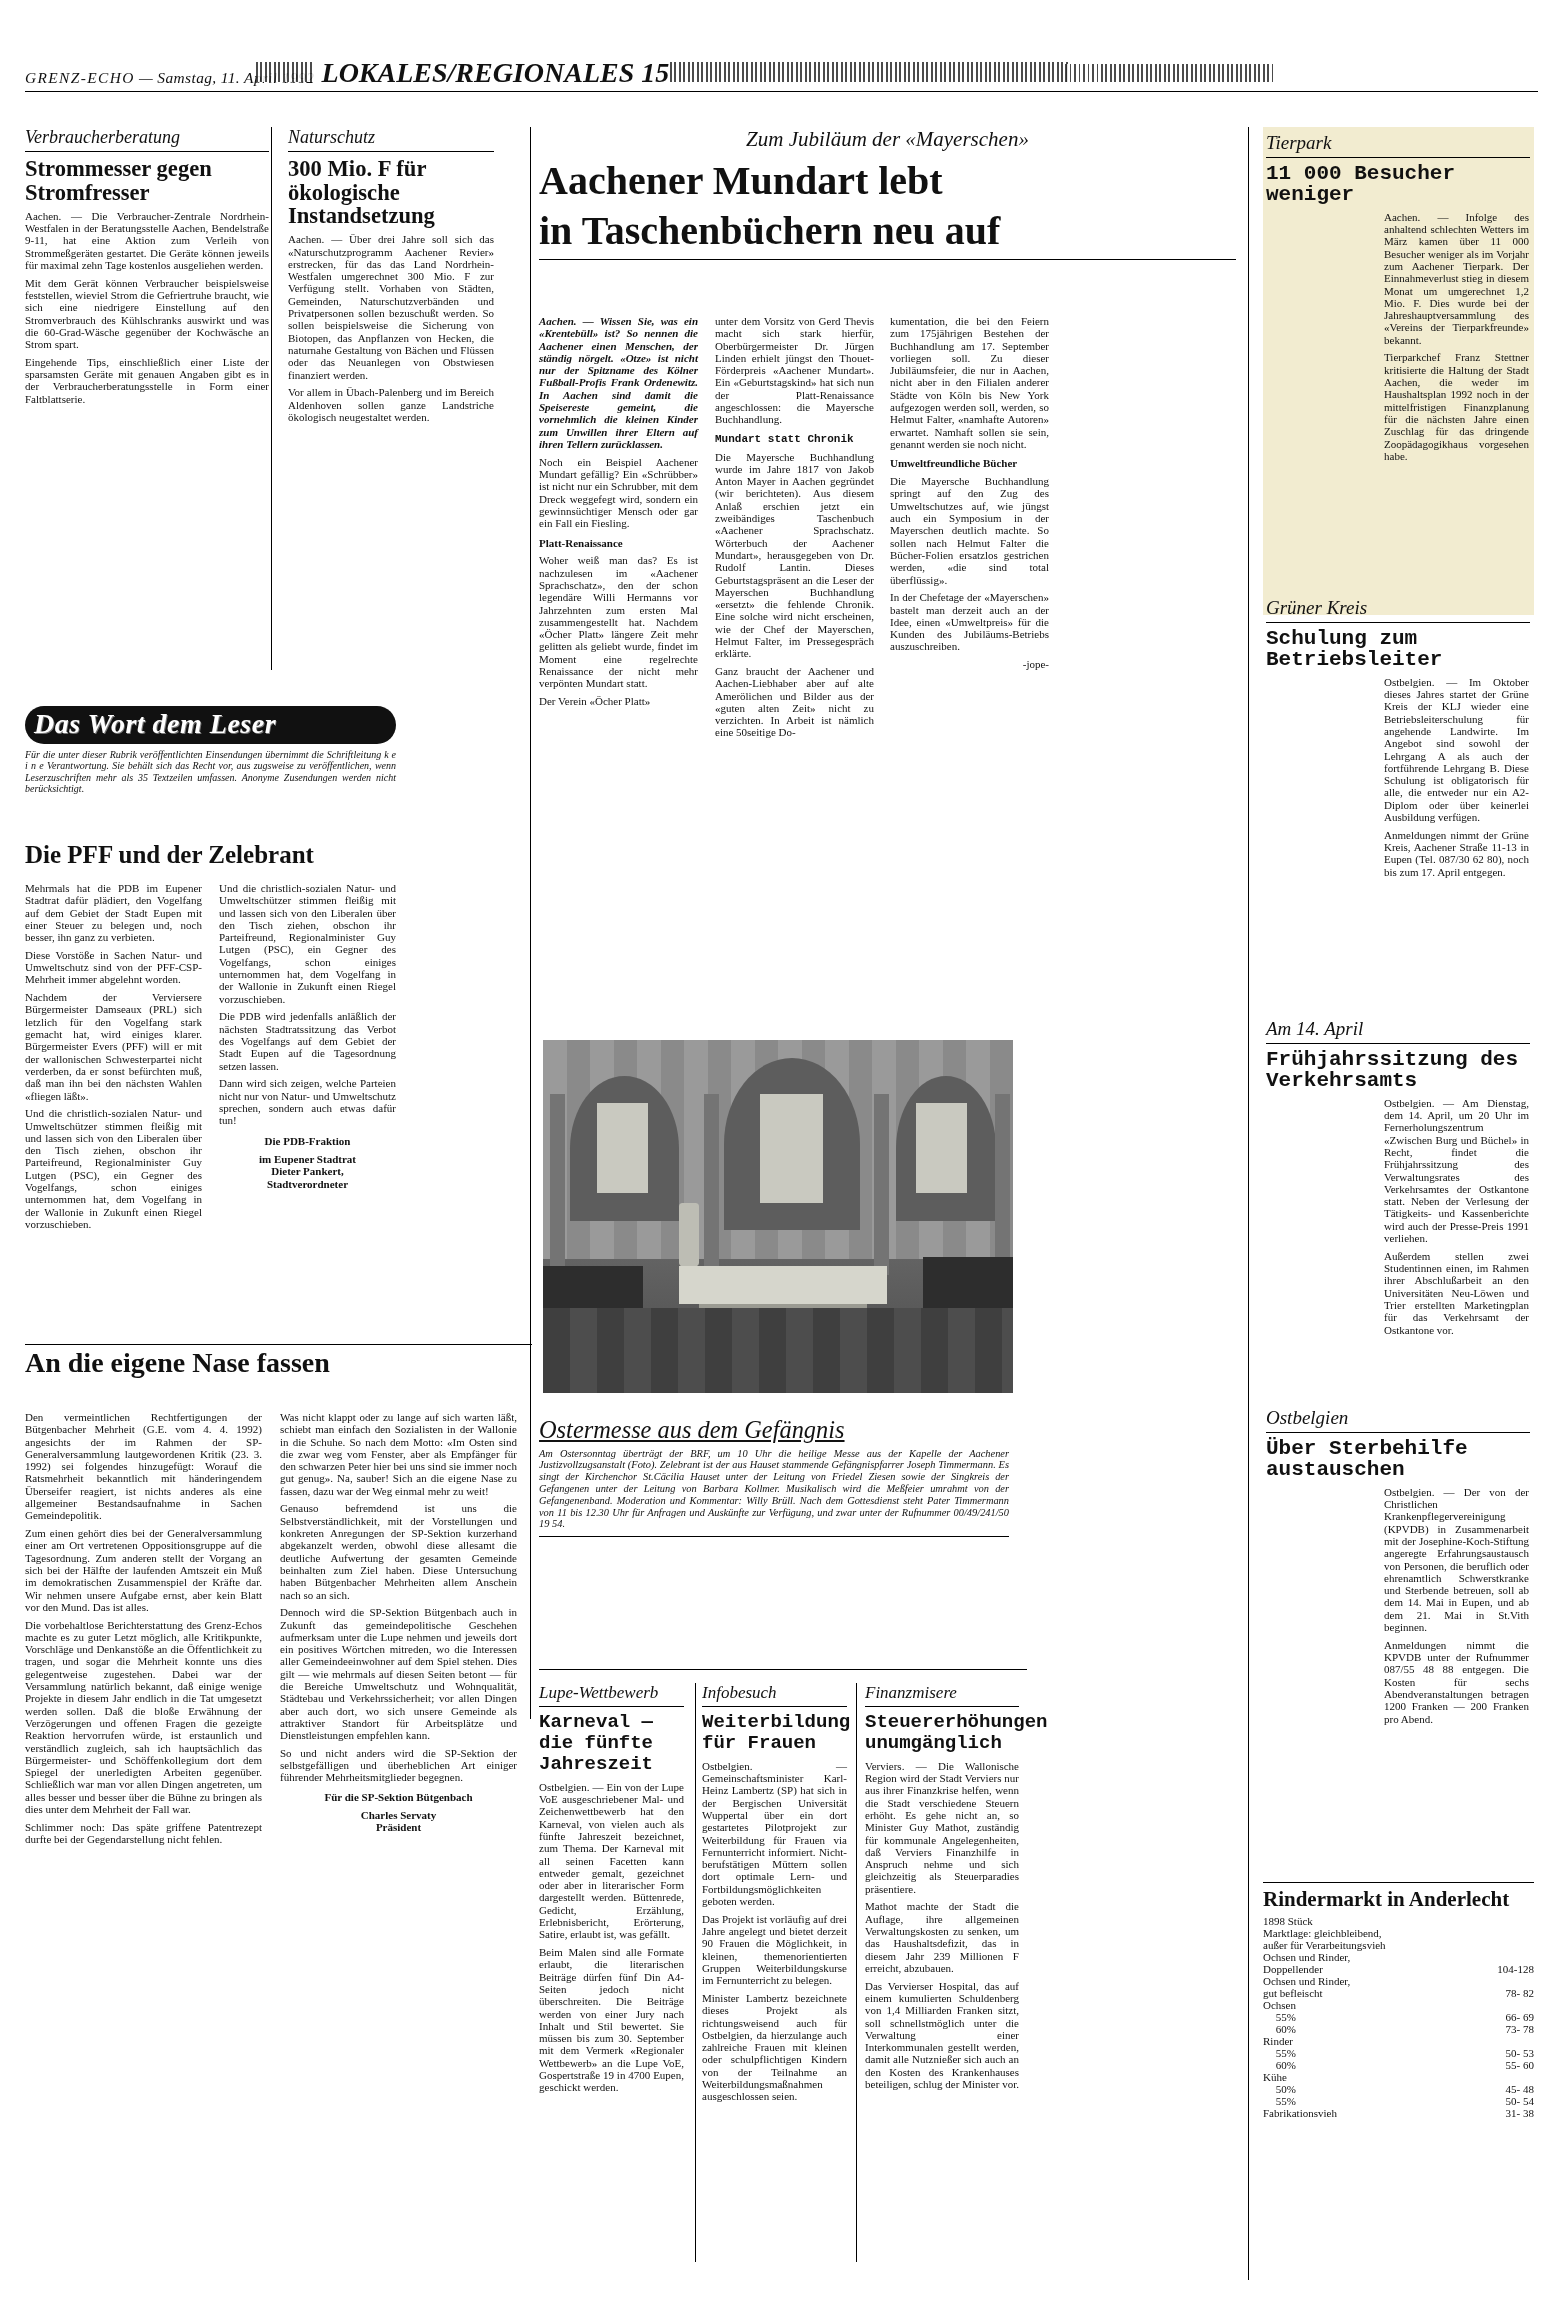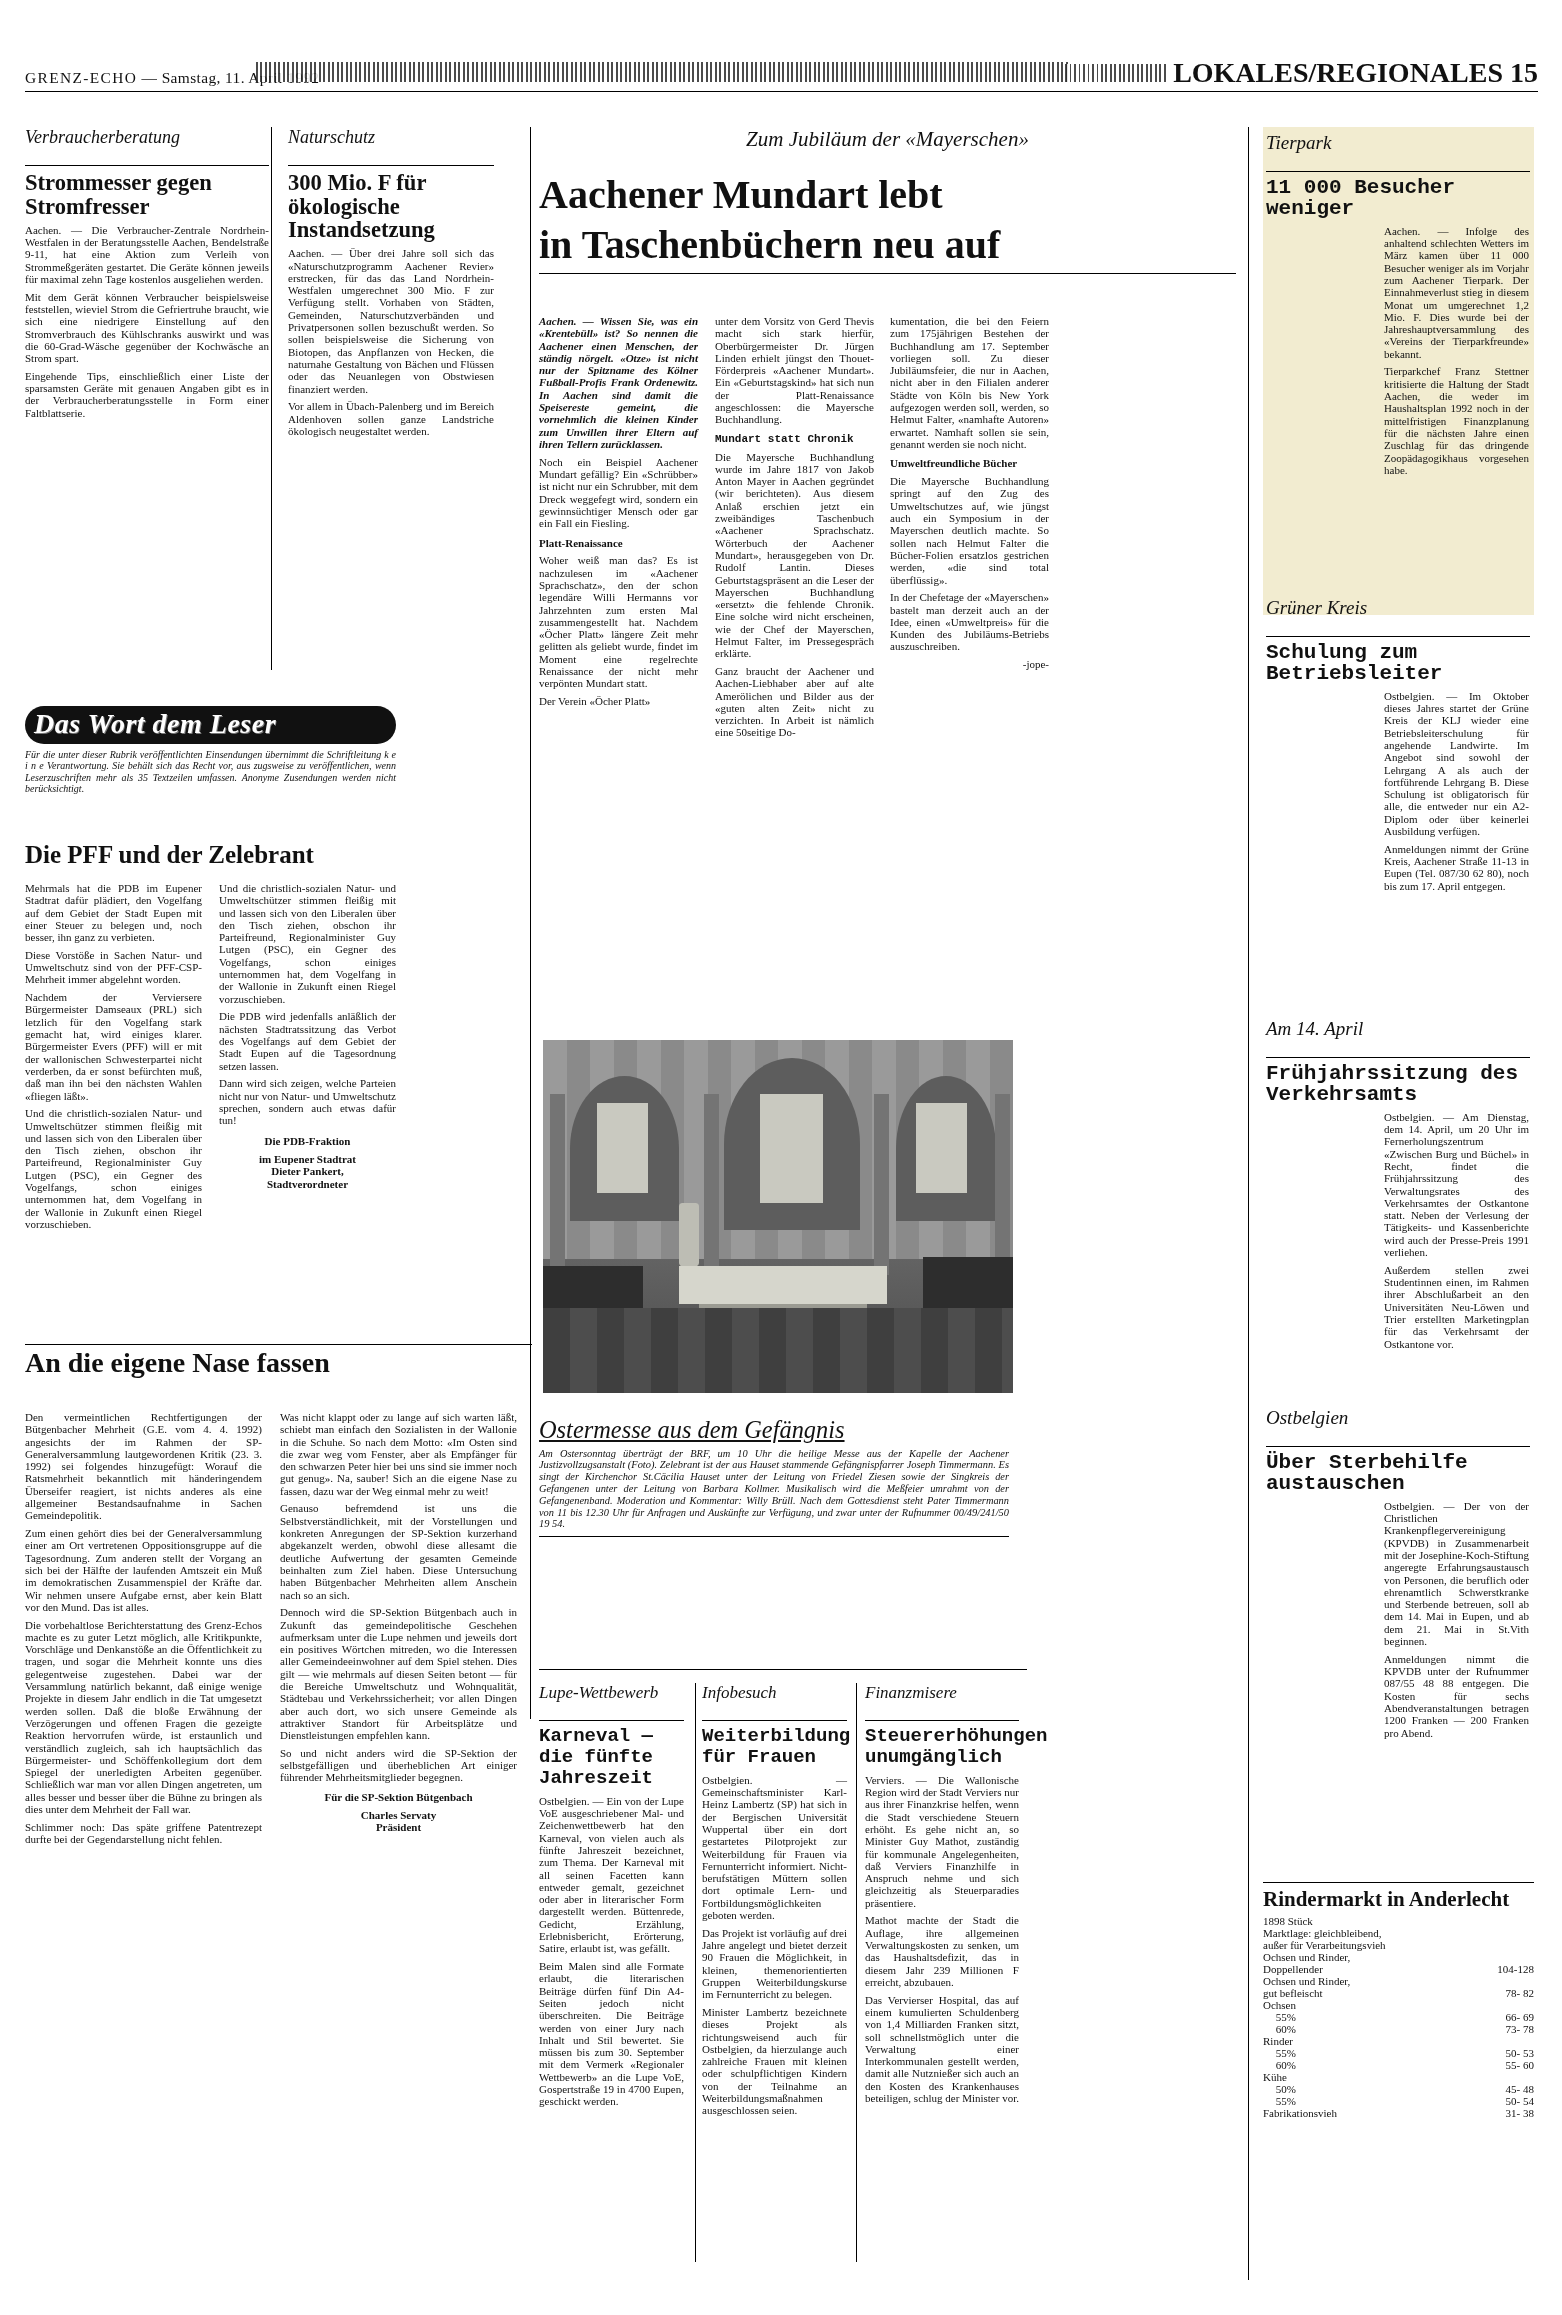--- a/index.html
+++ b/index.html
@@ -8,22 +8,23 @@
     font-family:"Liberation Serif", serif;
     color:#111;
     position:relative;
     overflow:hidden;
   }
   .page{position:relative;width:1562px;height:2316px;padding:0;box-sizing:border-box;}
 
   
   .masthead{
     position:absolute;left:25px;top:60px;width:1513px;height:31px;
-    display:flex;align-items:flex-end;justify-content:space-between;
+    display:flex;align-items:flex-end;justify-content:flex-start;
     border-bottom:1.8px solid #000;
+    font-style:italic;
   }
   .mast-left{font-family:"Liberation Serif",serif;font-size:15.4px;letter-spacing:0.4px;padding-bottom:3.6px;}
   .mast-left .paper{letter-spacing:1.4px;}
   .mast-hatch{
     position:absolute;left:231px;top:1.8px;width:814px;height:20px;
     background:repeating-linear-gradient(90deg,#2b2b2b 0 1.8px,#fff 1.8px 4.5px);
     opacity:.85;
   }
   .mast-hatch2{
     position:absolute;left:1040px;top:3.6px;width:208px;height:18px;
@@ -35,21 +36,21 @@
   
   .col{position:absolute;box-sizing:border-box;}
   .body-text{
     font-size:11px;line-height:12.3px;text-align:justify;
     font-family:"Liberation Serif",serif;
     hyphens:auto;
   }
   .body-text p{margin:0 0 5.4px 0;}
   .kicker{
     font-family:"Liberation Serif",serif;font-style:italic;font-size:18px;
-    border-bottom:1.4px solid #000;padding-bottom:17px;margin-bottom:5.4px;
+    border-bottom:1.4px solid #000;padding-bottom:3px;margin-bottom:5.4px;
   }
   .kicker.nb{border-bottom:none;}
   .head-lg{font-family:"Liberation Serif",serif;font-weight:bold;font-size:22.6px;line-height:23.5px;margin:0 0 5.4px 0;}
   .head-xl{font-family:"Liberation Serif",serif;font-weight:bold;font-size:40px;line-height:42px;margin:0 0 7.2px 0;}
   .head-md{font-family:Liberation Mono, monospace;font-weight:bold;font-size:19px;line-height:21px;margin:0 0 5.4px 0;}
   .ital-head{font-family:"Liberation Serif",serif;font-style:italic;font-size:20px;margin:0 0 3.6px 0;text-decoration:underline;}
   .sub-it{font-style:italic;font-weight:bold;}
   .bold{font-weight:bold;}
   .center{text-align:center;}
   .right{text-align:right;}

